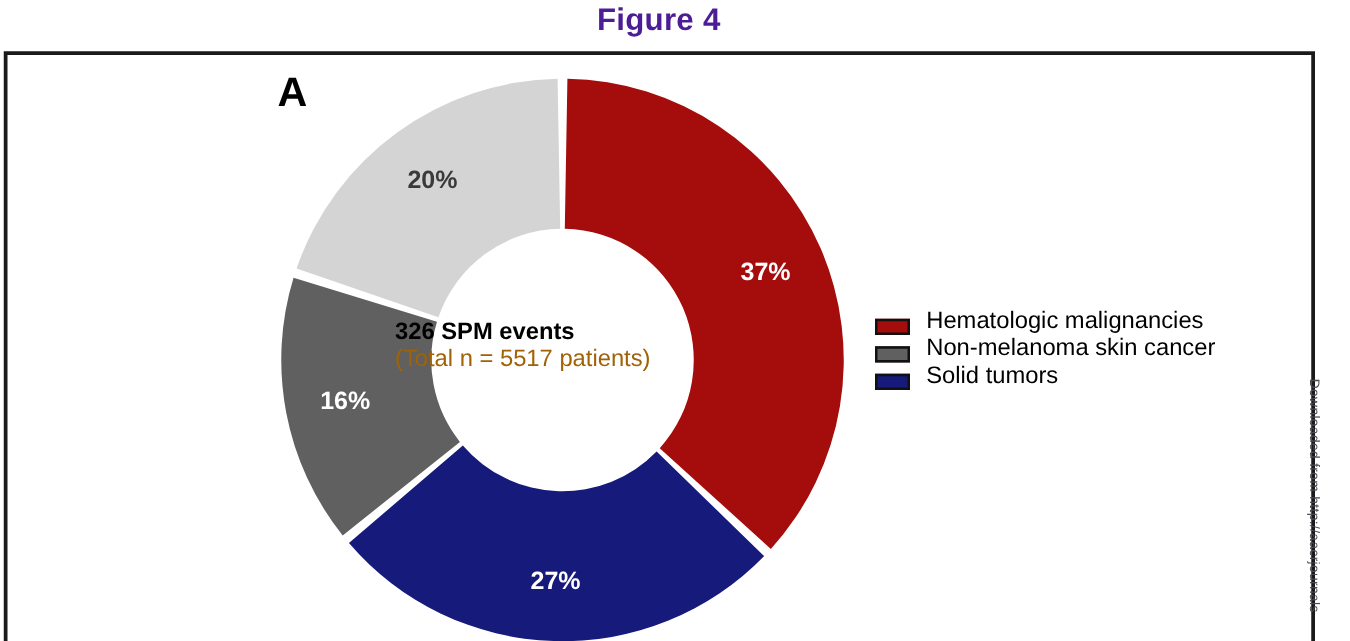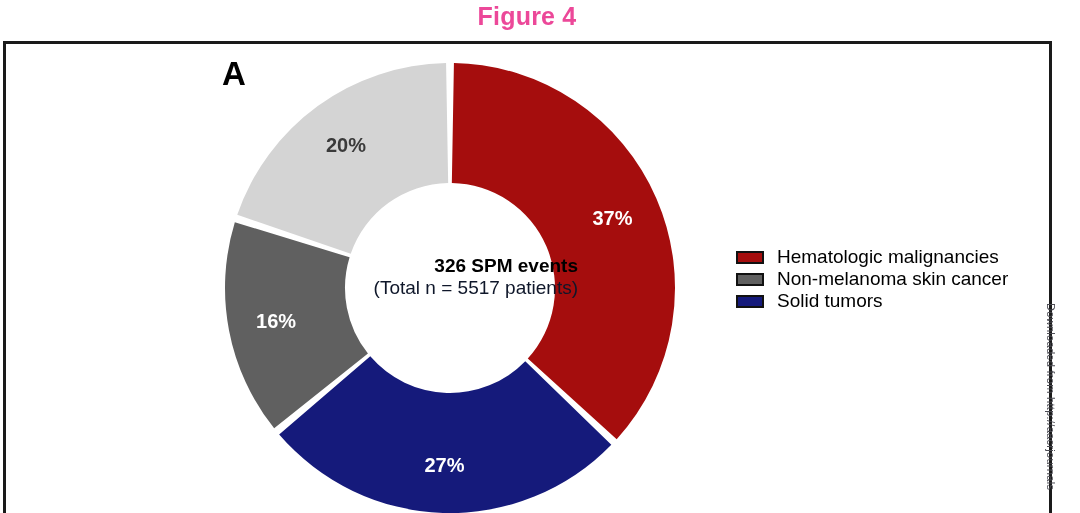--- a/index.html
+++ b/index.html
@@ -19,21 +19,21 @@
   
   #figure-title {
     position: absolute;
     left: 0;
     top: 2px;
     width: 1054px;
     text-align: center;
     font-size: 25px;
     font-weight: bold;
     letter-spacing: 0.2px;
-    color: #ec4899;
+    color: #4c1d95;
   }
 
   
   #figure-frame {
     position: absolute;
     left: 3px;
     top: 41px;
     width: 1049px;
     height: 478px;
     border: 3px solid #1a1a1a;
@@ -69,50 +69,49 @@
     font-family: "Liberation Sans", sans-serif;
     font-size: 20px;
     font-weight: bold;
     text-anchor: middle;
     dominant-baseline: central;
   }
 
   
   #donut-center-text {
     position: absolute;
-    left: 338px;
+    left: 316px;
     top: 255px;
     width: 240px;
-    text-align: right;
+    text-align: left;
     line-height: 1.18;
   }
   #center-line-1 {
     font-size: 19px;
     font-weight: bold;
     color: #000;
     display: block;
   }
   #center-line-2 {
     font-size: 19px;
     font-weight: normal;
-    color: #0f172a;
+    color: #a16207;
     display: block;
   }
 
   
   #legend {
     position: absolute;
     left: 700px;
     top: 246px;
   }
   .legend-row {
     display: flex;
-    align-items: center;
+    align-items: flex-end;
     height: 22px;
-    margin-left: 36px;
   }
   .legend-swatch {
     width: 28px;
     height: 13px;
     border: 2px solid #111111;
     box-sizing: border-box;
     flex: 0 0 auto;
   }
   .legend-text {
     margin-left: 13px;

